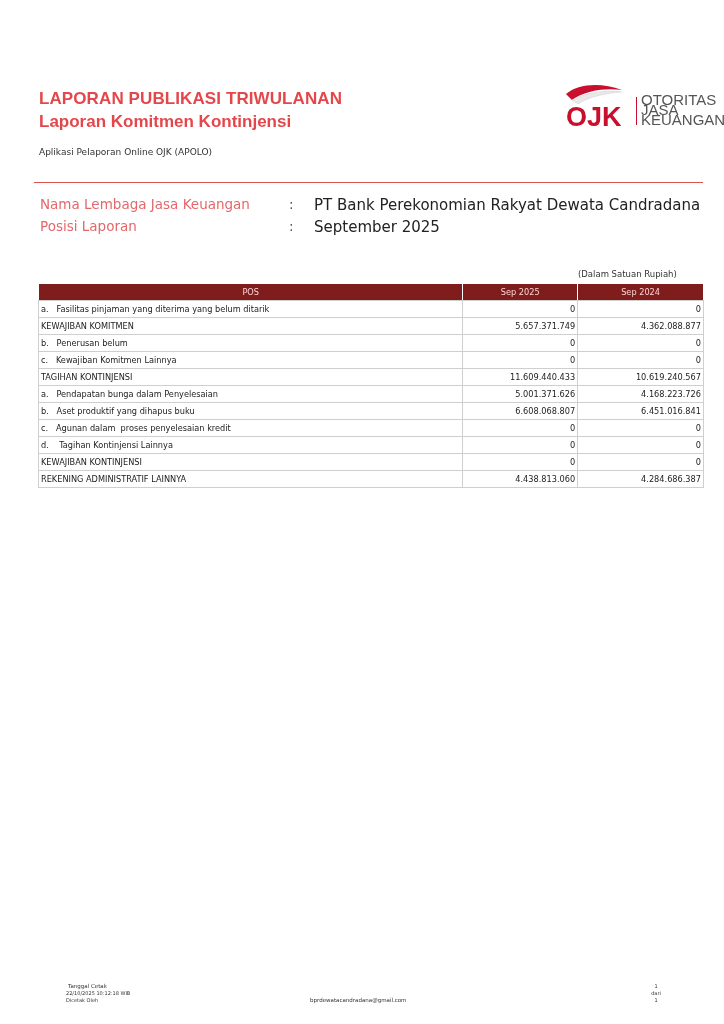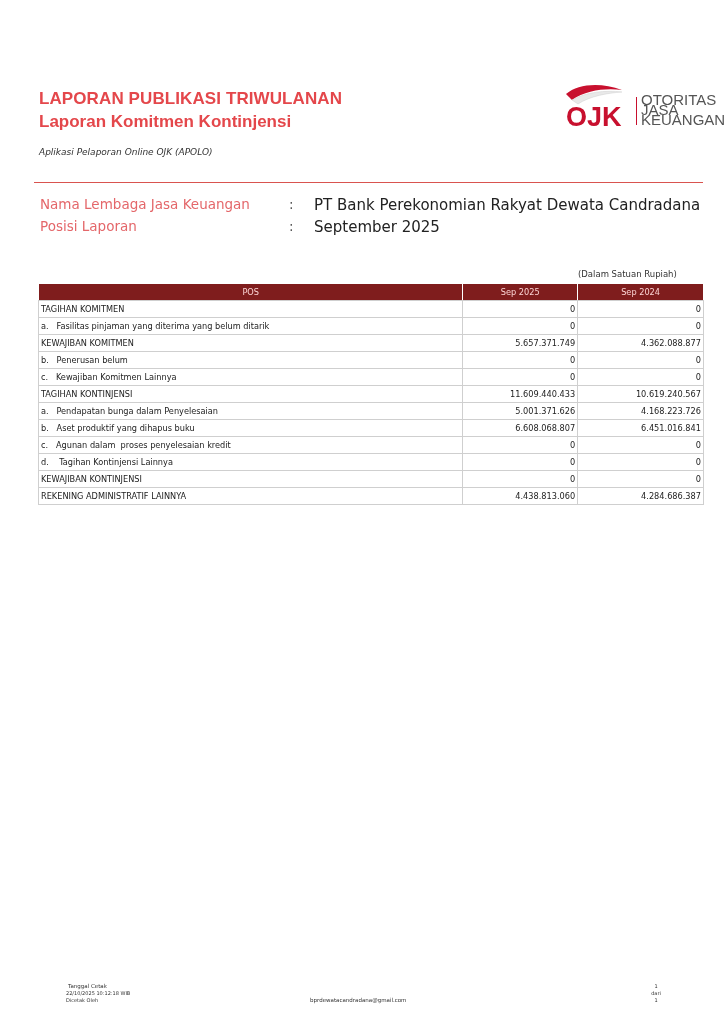--- a/index.html
+++ b/index.html
@@ -1,21 +1,21 @@
 <!DOCTYPE html>
 <html><head>
   <meta charset="utf-8">
   <style>
     * { box-sizing: border-box; margin: 0; padding: 0; }
     html, body { width: 724px; height: 1024px; background: #ffffff; overflow: hidden; }
     body { position: relative; font-family: "DejaVu Sans", sans-serif; color: #222; }
 
     .title1 { position: absolute; left: 39px; top: 89px; font-family: "Liberation Sans", sans-serif; font-weight: bold; font-size: 17px; color: #e4474b; letter-spacing: 0.1px; }
     .title2 { position: absolute; left: 39px; top: 112px; font-family: "Liberation Sans", sans-serif; font-weight: bold; font-size: 17px; color: #e4474b; }
-    .subtitle { position: absolute; left: 39px; top: 147px; font-size: 9px; color: #333; font-style: italic; }
+    .subtitle { position: absolute; left: 39px; top: 147px; font-size: 9px; color: #333; }
 
     .logo { position: absolute; left: 560px; top: 80px; width: 150px; height: 50px; }
     .logo-mark { position: absolute; left: 0; top: 0; width: 80px; height: 50px; }
     .logo-sep { position: absolute; left: 76px; top: 17px; width: 1px; height: 28px; background: #c8102e; }
     .logo-text { position: absolute; left: 81px; top: 15px; font-family: "Liberation Sans", sans-serif; font-size: 15px; line-height: 10px; color: #555; }
 
     .divider { position: absolute; left: 34px; top: 182px; width: 669px; height: 1px; background: #d9534f; }
 
     .meta-label { position: absolute; left: 40px; font-size: 13.5px; color: #e4676a; }
     .meta-colon { position: absolute; left: 289px; font-size: 13.5px; color: #555; }
@@ -78,25 +78,20 @@
     </colgroup>
   <thead>
     <tr>
       <th>POS</th>
       <th>Sep 2025</th>
       <th>Sep 2024</th>
     </tr>
   </thead>
   <tbody id="report-body">
       <tr>
-        <td style="white-space: pre;">TAGIHAN KOMITMEN</td>
-        <td class="num" style="white-space: pre;">0</td>
-        <td class="num" style="white-space: pre;">0</td>
-      </tr>
-      <tr>
         <td style="white-space: pre;">a.   Fasilitas pinjaman yang diterima yang belum ditarik</td>
         <td class="num" style="white-space: pre;">0</td>
         <td class="num" style="white-space: pre;">0</td>
       </tr>
       <tr>
         <td style="white-space: pre;">KEWAJIBAN KOMITMEN</td>
         <td class="num" style="white-space: pre;">5.657.371.749</td>
         <td class="num" style="white-space: pre;">4.362.088.877</td>
       </tr>
       <tr>

